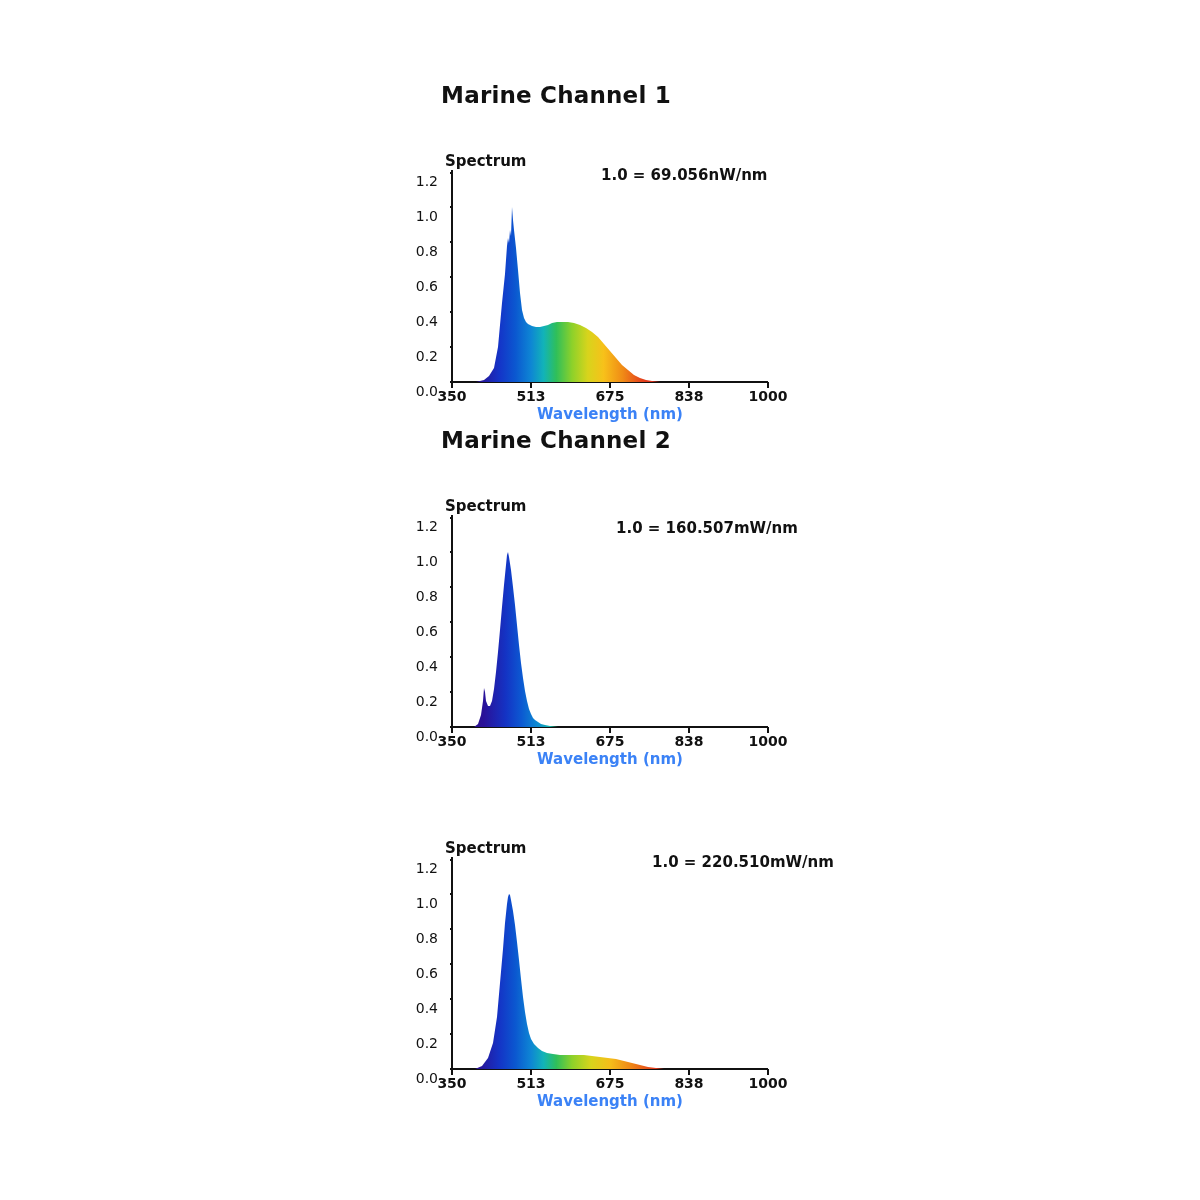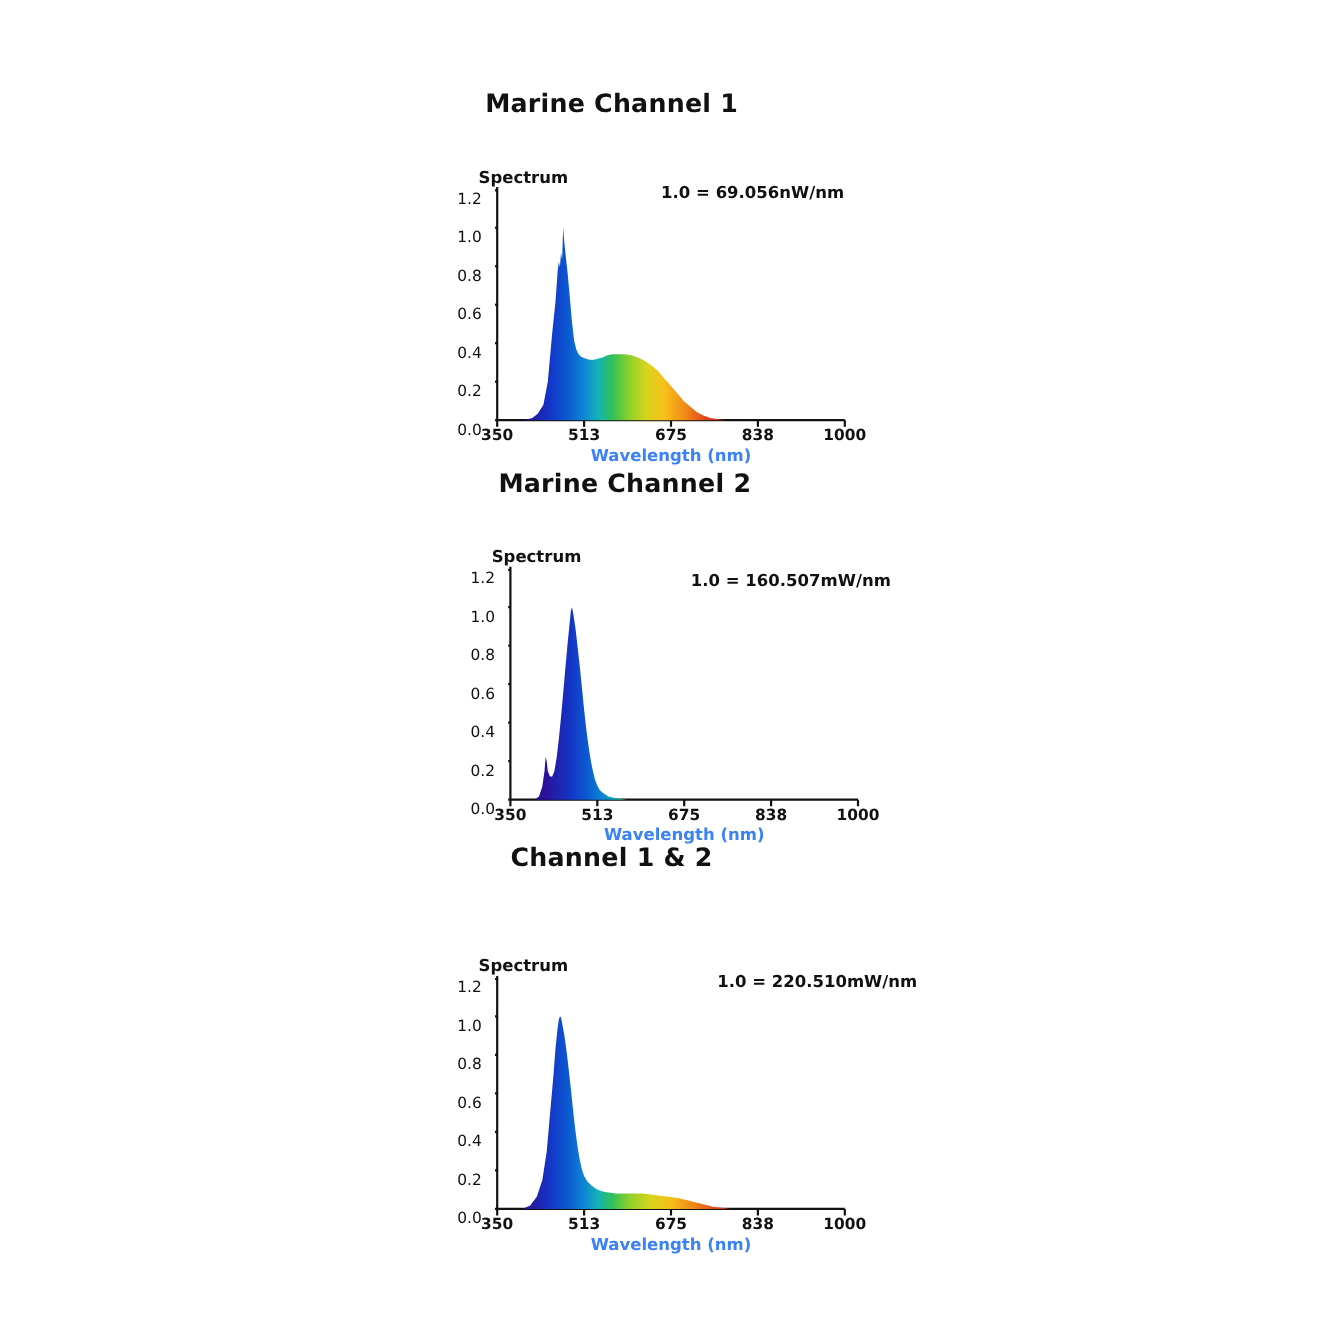--- a/index.html
+++ b/index.html
@@ -40,20 +40,21 @@
     width: 1200px;
   }
   .plot-area {
     position: absolute;
   }
   .axis-label-spectrum {
     position: absolute;
     font-size: 15px;
     font-weight: bold;
     color: #111111;
+    margin-left: 10px;
   }
   .calib {
     position: absolute;
     font-size: 15px;
     font-weight: bold;
     color: #111111;
     white-space: nowrap;
   }
   .ytick {
     position: absolute;
@@ -145,21 +146,21 @@
       <div class="xtick" style="left:422px; top:278px;">350</div>
       <div class="xtick" style="left:501px; top:278px;">513</div>
       <div class="xtick" style="left:580px; top:278px;">675</div>
       <div class="xtick" style="left:659px; top:278px;">838</div>
       <div class="xtick" style="left:738px; top:278px;">1000</div>
 
       <div class="xaxis-title" style="left:460px; top:295px;">Wavelength (nm)</div>
     </div>
   </div>
 
-  <div class="panel" style="top:425px;padding-left:12px;">
+  <div class="panel" style="top:425px;">
     <div class="panel-title">Marine Channel 2</div>
 
     <div class="plot-wrap" style="height:310px;">
       <div class="axis-label-spectrum" style="left:435px; top:42px;">Spectrum</div>
       <div class="calib" style="left:616px; top:64px;">1.0 = 160.507mW/nm</div>
 
       <div class="ytick" style="left:398px; top:63px;">1.2</div>
       <div class="ytick" style="left:398px; top:98px;">1.0</div>
       <div class="ytick" style="left:398px; top:133px;">0.8</div>
       <div class="ytick" style="left:398px; top:168px;">0.6</div>
@@ -203,21 +204,20 @@
       <div class="xtick" style="left:501px; top:278px;">513</div>
       <div class="xtick" style="left:580px; top:278px;">675</div>
       <div class="xtick" style="left:659px; top:278px;">838</div>
       <div class="xtick" style="left:738px; top:278px;">1000</div>
 
       <div class="xaxis-title" style="left:460px; top:295px;">Wavelength (nm)</div>
     </div>
   </div>
 
   <div class="panel" style="top:765px;">
-    <div class="panel-title">Channel 1 &amp; 2</div>
 
     <div class="plot-wrap" style="height:310px;">
       <div class="axis-label-spectrum" style="left:435px; top:74px;">Spectrum</div>
       <div class="calib" style="left:652px; top:88px;">1.0 = 220.510mW/nm</div>
 
       <div class="ytick" style="left:398px; top:95px;">1.2</div>
       <div class="ytick" style="left:398px; top:130px;">1.0</div>
       <div class="ytick" style="left:398px; top:165px;">0.8</div>
       <div class="ytick" style="left:398px; top:200px;">0.6</div>
       <div class="ytick" style="left:398px; top:235px;">0.4</div>

